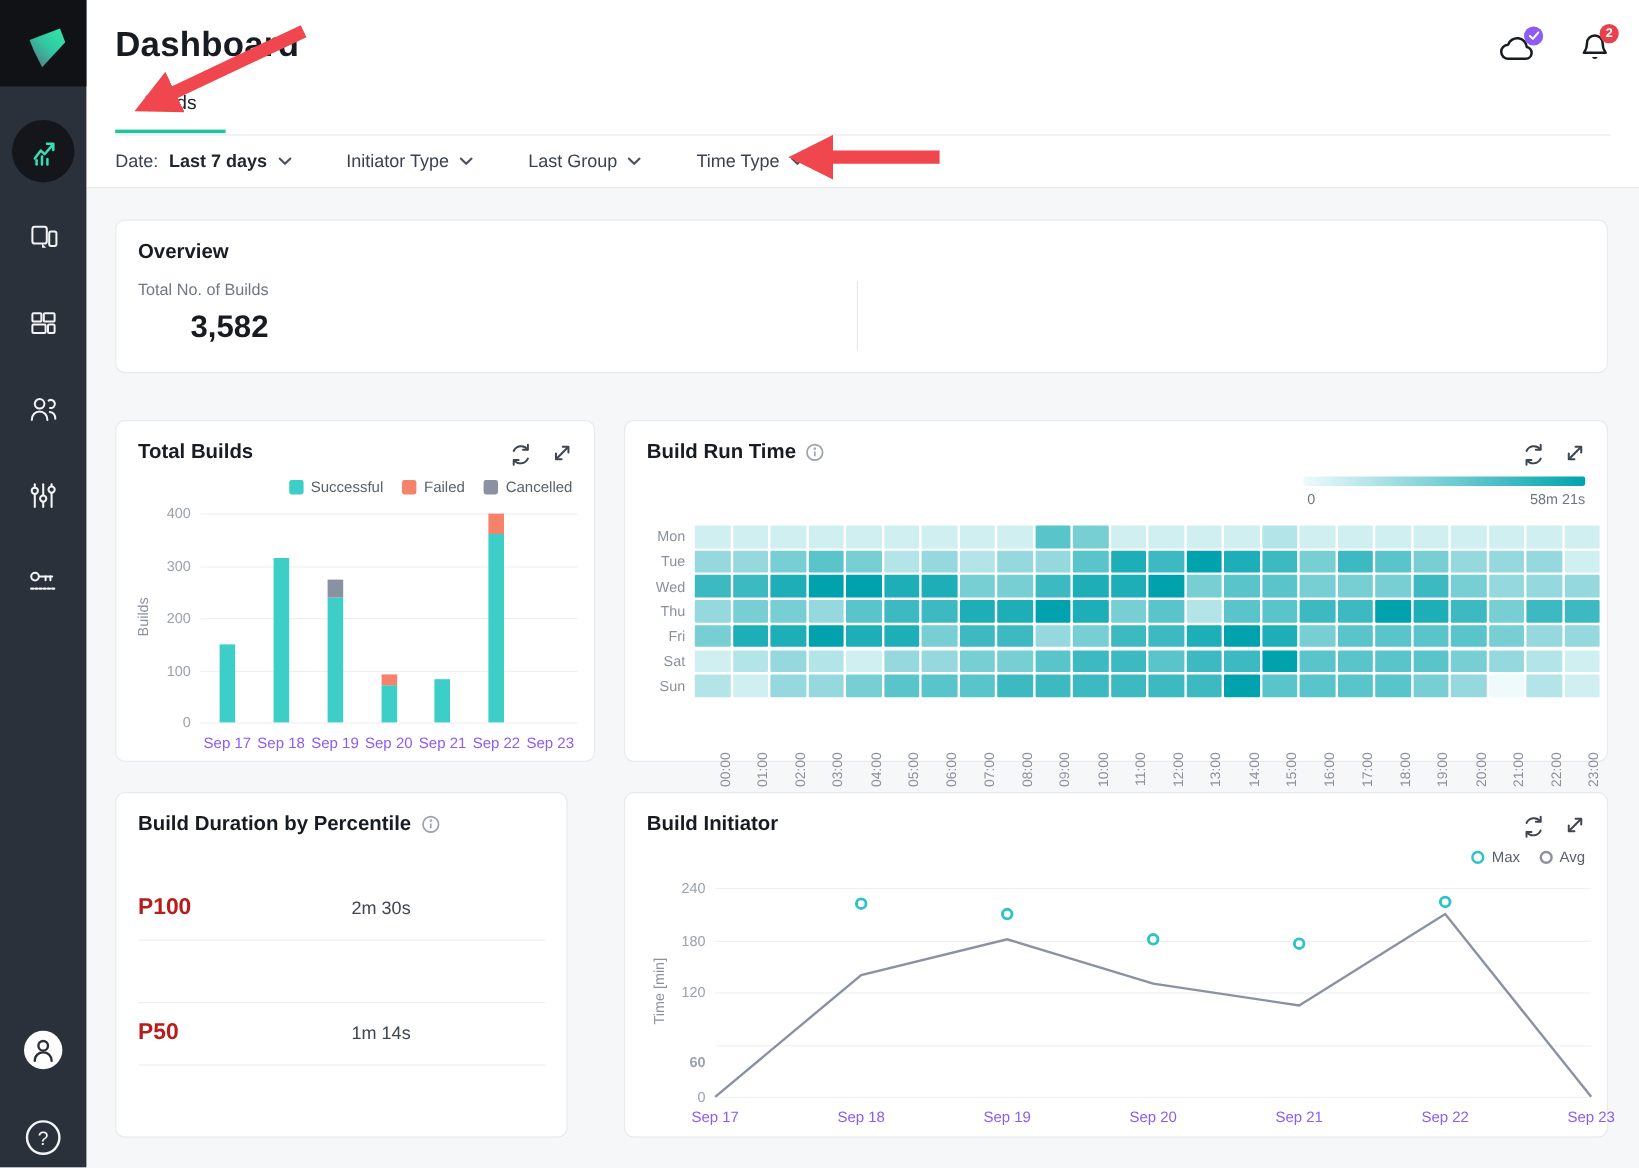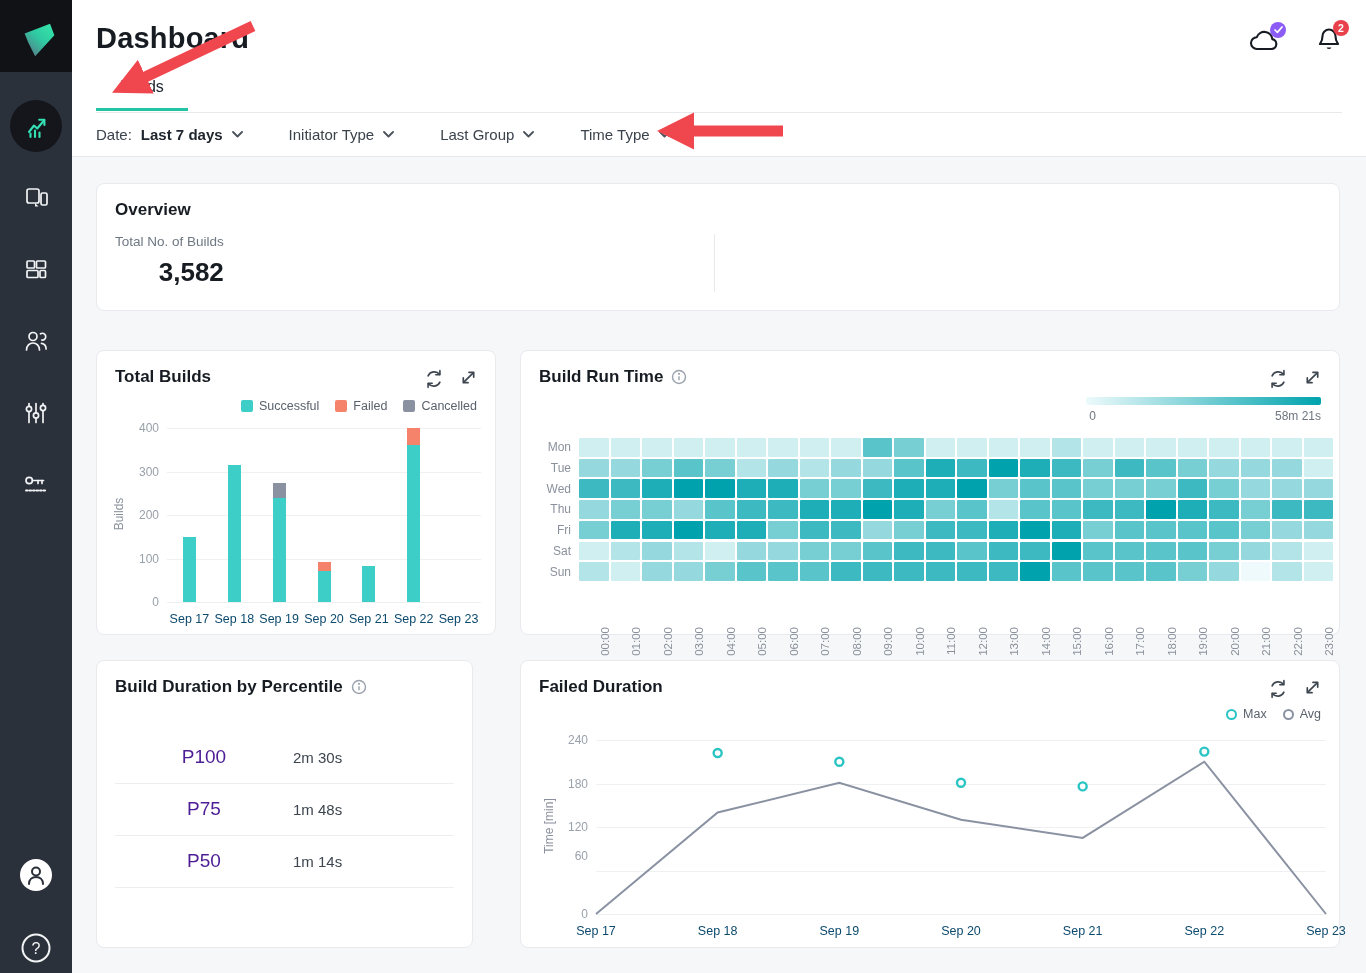--- a/index.html
+++ b/index.html
@@ -35,43 +35,43 @@
   .act-icon { stroke:#3E4650; fill:none; stroke-width:1.8; stroke-linecap:round; stroke-linejoin:round; cursor:pointer; }
   .info-i { stroke:#9AA2AC; fill:none; stroke-width:1.4; }
 
   #card-overview { left:96px; top:183px; width:1244px; height:128px; }
   .ov-stat-label { font-size:13.5px; color:#6E7883; }
   .ov-stat-value { font-size:26px; font-weight:bold; color:#171C23; margin-top:8px; }
   .ov-divider { position:absolute; left:617px; top:50px; bottom:18px; width:1px; background:#E6E9EC; }
 
   #card-total-builds { left:96px; top:350px; width:400px; height:285px; }
   #card-runtime { left:520px; top:350px; width:820px; height:285px; }
-  #card-percentile { left:96px; top:660px; width:377px; height:288px;text-align:center; }
+  #card-percentile { left:96px; top:660px; width:377px; height:288px; }
   #card-duration { left:520px; top:660px; width:820px; height:288px; }
 
   .legend { position:absolute; right:18px; top:48px; display:flex; gap:16px; align-items:center; }
   .legend-item { display:flex; align-items:center; gap:6px; font-size:12.5px; color:#5A626C; cursor:pointer; }
   .legend-sq { width:12px; height:12px; border-radius:2px; }
   .legend-ring { width:11px; height:11px; border-radius:50%; border:2.5px solid #8A92A2; }
 
   .gridline { position:absolute; left:0; right:0; height:1px; background:#EEF0F2; }
   .ytick { position:absolute; font-size:12px; color:#99A1AB; text-align:right; width:34px; }
-  .xtick { position:absolute; font-size:12.5px; color:#0c4a6e; transform:translateX(-50%); white-space:nowrap; }
+  .xtick { position:absolute; font-size:12.5px; color:#8b5cf6; transform:translateX(-50%); white-space:nowrap; }
   .bar { position:absolute; width:13px; }
   .yaxis-label { position:absolute; font-size:12px; color:#8A919C; transform:rotate(-90deg); transform-origin:center; white-space:nowrap; }
 
   .hm-row-label { position:absolute; font-size:12px; color:#8A919C; width:40px; text-align:right; }
   .hm-cell { position:absolute; border-radius:1px; }
   .hm-col-label { position:absolute; font-size:11.5px; color:#8A919C; transform:rotate(-90deg) translateX(-100%); transform-origin:left top; white-space:nowrap; }
   .grad-bar { position:absolute; right:18px; top:46px; width:235px; height:8px; background:linear-gradient(90deg,#EDFAFB,#00A3AD); border-radius:2px; }
   .grad-lab { position:absolute; top:58px; font-size:12px; color:#6E7680; }
 
   .pct-row { position:absolute; left:18px; right:18px; height:52px; display:flex; align-items:center; }
   .pct-sep { position:absolute; left:18px; right:18px; height:1px; background:#ECEEF1; }
-  .pct-label { font-size:19px; font-weight:normal; color:#4c1d95; width:178px; }
+  .pct-label { font-size:19px; font-weight:bold; color:#b91c1c; width:178px; }
   .pct-value { font-size:15px; color:#3D454F; }
 
   .arrows-overlay { position:absolute; left:0; top:0; width:1366px; height:973px; pointer-events:none; z-index:20; }
 </style>
 </head>
 <body>
 
 <aside class="sidebar">
   <div class="logo-box">
     <svg width="42" height="42" viewBox="0 0 48 48">
@@ -525,35 +525,31 @@
         <line x1="8" y1="7.2" x2="8" y2="11.3"></line>
         <circle cx="8" cy="4.8" r="0.4" fill="#9AA2AC"></circle>
     </svg>
   </div>
   <div id="pct-table" style="position:absolute; left:0; top:0; width:100%; height:100%;">
       <div class="pct-row" style="top: 70px;">
         <div class="pct-label">P100</div>
         <div class="pct-value">2m 30s</div>
       </div>
       <div class="pct-sep" style="position: absolute; top: 122px;"></div>
-      <div class="pct-row" style="top: 122px;">
-        <div class="pct-label">P75</div>
-        <div class="pct-value">1m 48s</div>
-      </div>
       <div class="pct-sep" style="position: absolute; top: 174px;"></div>
       <div class="pct-row" style="top: 174px;">
         <div class="pct-label">P50</div>
         <div class="pct-value">1m 14s</div>
       </div>
       <div class="pct-sep" style="position: absolute; top: 226px;"></div>
     </div>
 </section>
 
 <section class="card" id="card-duration">
-  <div class="card-title">Failed Duration</div>
+  <div class="card-title">Build Initiator</div>
   <div class="card-actions">
     <svg class="act-icon" width="20" height="20" viewBox="0 0 22 22">
       <path d="M4.5 7.5 a7.5 7.5 0 0 1 12.6-1.6"></path>
         <polyline points="17.5,1.8 17.5,6.3 13,6.3"></polyline>
       <path d="M17.5 14.5 a7.5 7.5 0 0 1-12.6 1.6"></path>
         <polyline points="4.5,20.2 4.5,15.7 9,15.7"></polyline>
     </svg>
     <svg class="act-icon" width="17" height="17" viewBox="0 0 18 18">
       <line x1="4" y1="14" x2="14" y2="4"></line>
         <polyline points="9.5,3.5 14.5,3.5 14.5,8.5"></polyline>
@@ -567,21 +563,21 @@
       </div>
       <div class="legend-item">
         <div class="legend-ring" style="border-color: rgb(138, 146, 162);"></div>
         <div>Avg</div>
       </div>
     </div>
   <div id="line-chart" style="position:absolute; left:0; top:0; width:100%; height:100%;">
       <div class="gridline" style="top: 253px; left: 75px; width: 730px;"></div>
       <div class="ytick" style="top: 246px; left: 33px;">0</div>
       <div class="gridline" style="top: 209.5px; left: 75px; width: 730px;"></div>
-      <div class="ytick" style="top: 188px; left: 33px;">60</div>
+      <div class="ytick" style="top: 217px; left: 33px; font-weight: bold;">60</div>
       <div class="gridline" style="top: 166px; left: 75px; width: 730px;"></div>
       <div class="ytick" style="top: 159px; left: 33px;">120</div>
       <div class="gridline" style="top: 122.5px; left: 75px; width: 730px;"></div>
       <div class="ytick" style="top: 115.5px; left: 33px;">180</div>
       <div class="gridline" style="top: 79px; left: 75px; width: 730px;"></div>
       <div class="ytick" style="top: 72px; left: 33px;">240</div>
       <div class="yaxis-label" style="left: 0px; top: 158px; width: 56px; text-align: center;">Time [min]</div>
       <svg width="742" height="186" style="position: absolute; left: 69px; top: 73px; overflow: visible;">
         <polyline points="6,180 127.66666666666667,78.5 249.33333333333334,48.775000000000006 371,85.75 492.6666666666667,103.875 614.3333333333334,27.75 736,180" fill="none" stroke="#8A92A2" stroke-width="2"></polyline>
         <circle cx="127.66666666666667" cy="19.049999999999983" r="4" fill="#fff" stroke="#2BC4C4" stroke-width="2.4"></circle>

